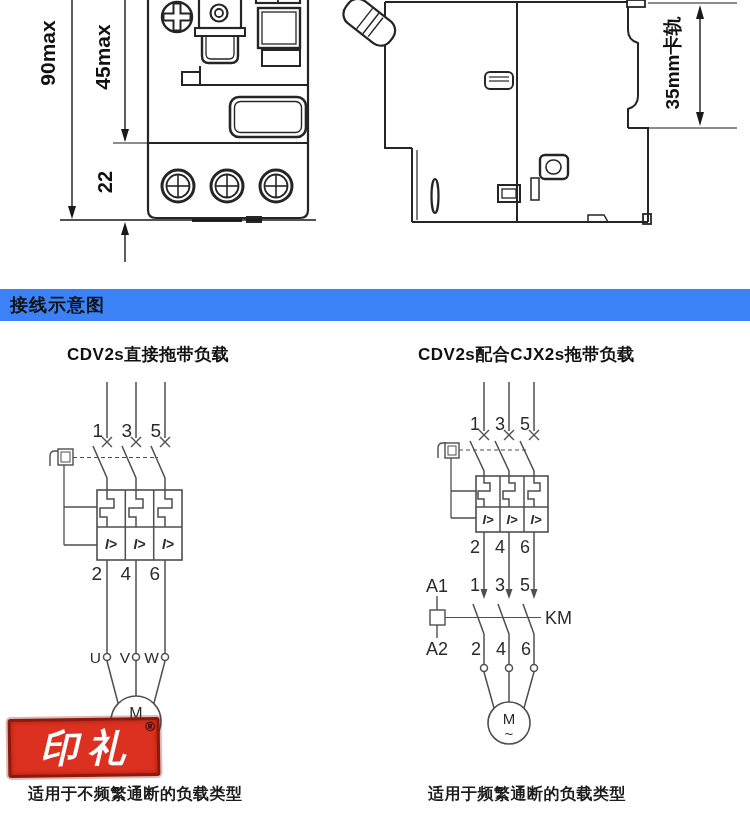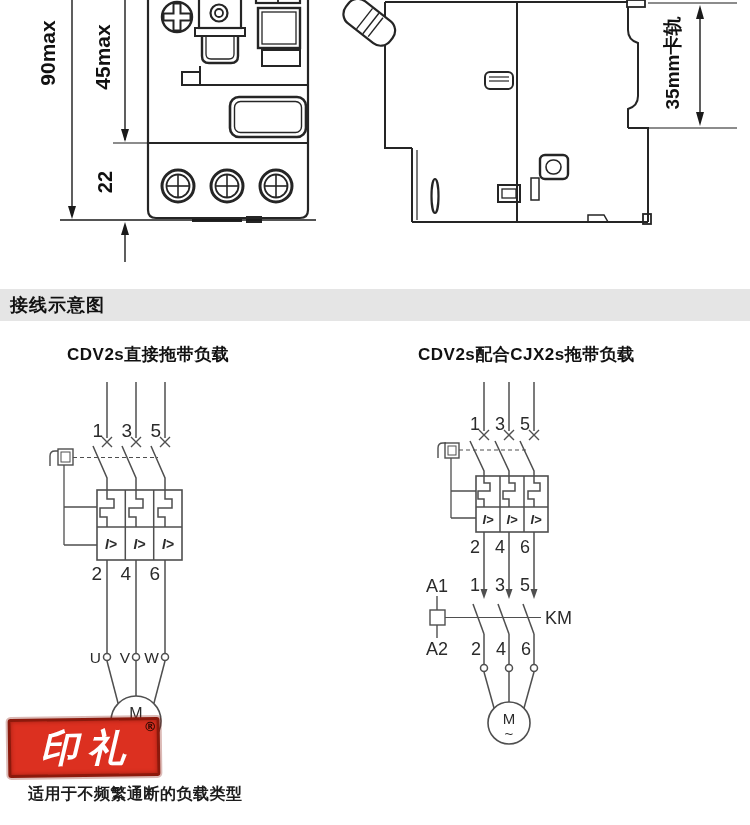--- a/index.html
+++ b/index.html
@@ -6,21 +6,21 @@
   body { background:#ffffff; font-family:"Liberation Sans","DejaVu Sans",sans-serif; }
   .page {
     position:relative; width:750px; height:825px; background:#ffffff;
     overflow:hidden; margin:0 auto;
   }
   svg { position:absolute; display:block; }
   svg text { font-family:"Liberation Sans","DejaVu Sans",sans-serif; fill:#2b2b2b; }
   .dim-label { font-weight:bold; fill:#111111; }
   .section-header {
     position:absolute; left:0; top:289px; width:750px; height:32px;
-    background:#e5e5e5; color:#111; font-size:18px; font-weight:bold;
+    background:#3b82f6; color:#111; font-size:18px; font-weight:bold;
     line-height:32px; padding-left:10px; letter-spacing:1px;
   }
   .diagram-title {
     position:absolute; top:343px; font-size:17px; font-weight:600; color:#111;
     letter-spacing:0.5px; white-space:nowrap;
   }
   .diagram-title.left { left:38px;margin-left:29px; }
   .diagram-title.right { left:418px;text-align:center; }
   .diagram-caption {
     position:absolute; top:784px; font-size:16px; font-weight:600; color:#1c1c1c;
@@ -319,14 +319,15 @@
     <text x="109" y="352" font-size="15" text-anchor="middle">M</text>
     <text x="109" y="367" font-size="15" text-anchor="middle">~</text>
   </svg>
 
   <div class="stamp">
     <span class="stamp-text">印礼司</span>
     <span class="registered">®</span>
   </div>
 
   <div class="diagram-caption left">适用于不频繁通断的负载类型</div>
+  <div class="diagram-caption right">适用于频繁通断的负载类型</div>
 
 </div>
 
 </body></html>

